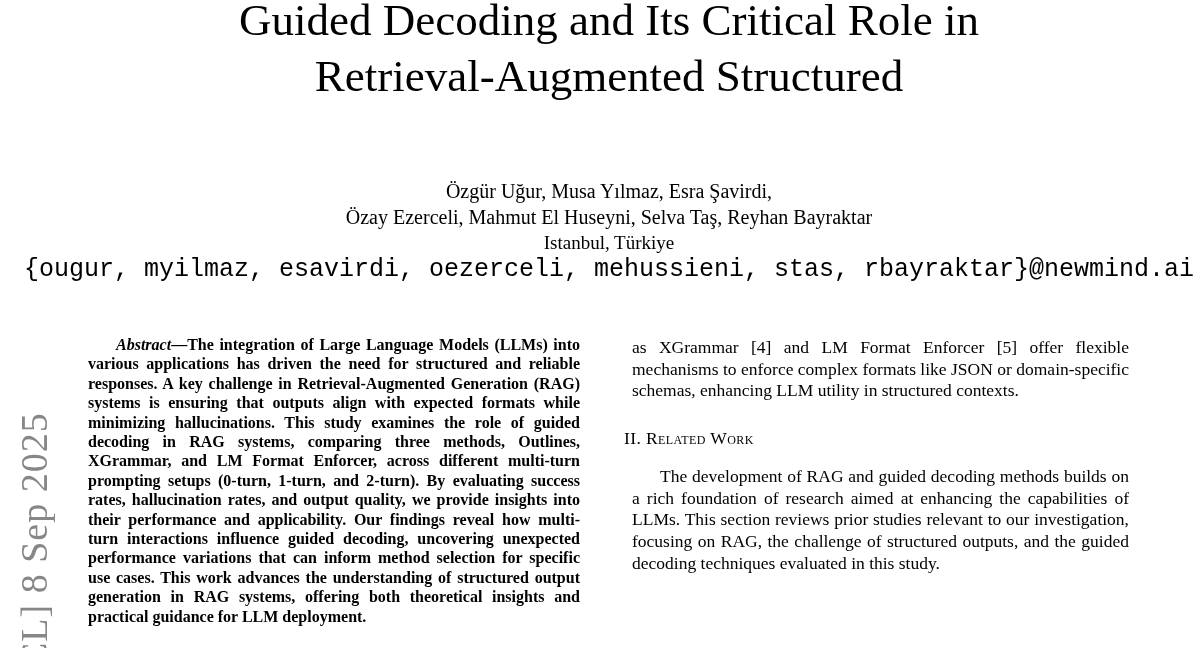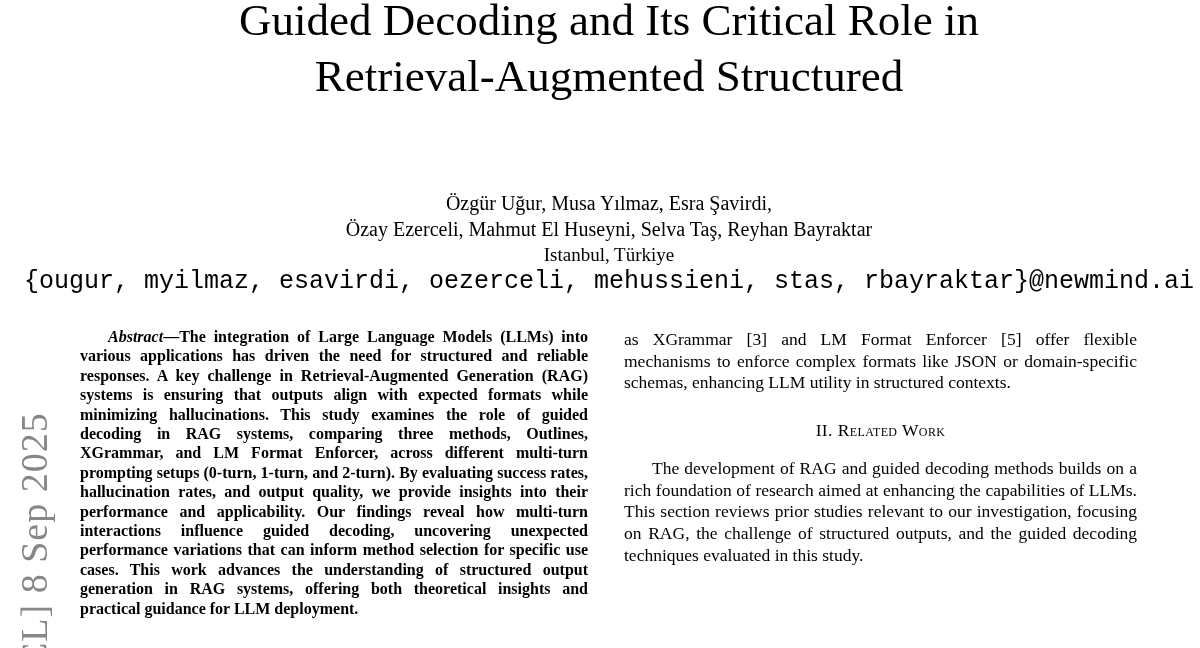--- a/index.html
+++ b/index.html
@@ -14,43 +14,43 @@
     transform:rotate(-90deg); transform-origin:0 0;
     font-size:38px; letter-spacing:1px; white-space:nowrap;
     color:#878787;
   }
   .title {
     position:absolute; top:-8px; left:18px; width:1182px;
     margin:0; text-align:center;
     font-size:45px; line-height:56px; font-weight:400; color:#000;
   }
   .authors {
-    position:absolute; top:190px; left:18px; width:1182px;
+    position:absolute; top:178px; left:18px; width:1182px;
     text-align:center; line-height:26px;
   }
   .author-line { font-size:20px; }
   .affil-line  { font-size:19px; }
   .emails {
     font-family:"Liberation Mono","DejaVu Sans Mono",monospace;
     font-size:25px; line-height:27px; letter-spacing:0;
   }
   .col { position:absolute; text-align:justify; }
-  .col p { margin:0; padding:0; }
+  .col p { margin:8px; padding:0; }
   .col-left {
     left:80px; top:327px; width:508px;
     font-size:16px; line-height:19.4px; font-weight:bold;
   }
   .abstract-par { text-indent:28px; }
   .abstract-label { font-style:italic; }
   .col-right {
     left:624px; top:329px; width:513px;
     font-size:17.5px; line-height:21.7px;
   }
   .section-heading {
-    text-align:center; font-weight:400; font-size:17.5px;
+    text-align:left; font-weight:400; font-size:17.5px;
     font-variant:small-caps; letter-spacing:0.4px;
     margin:26px 0 16px 0 !important;
   }
   .p-indent { text-indent:28px; }
   .p-gap { margin-top:19px !important; }
   .lead { font-weight:bold; }
 </style>
 </head>
 <body>
 
@@ -65,18 +65,18 @@
     <div class="author-line">Özay Ezerceli, Mahmut El Huseyni, Selva Taş, Reyhan Bayraktar</div>
     <div class="affil-line">Istanbul, Türkiye</div>
     <div class="emails">{ougur, myilmaz, esavirdi, oezerceli, mehussieni, stas, rbayraktar}@newmind.ai</div>
   </div>
 
   <section class="col col-left">
     <p class="abstract-par"><span class="abstract-label">Abstract</span><span>—The integration of Large Language Models (LLMs) into various applications has driven the need for structured and reliable responses. A key challenge in Retrieval-Augmented Generation (RAG) systems is ensuring that outputs align with expected formats while minimizing hallucinations. This study examines the role of guided decoding in RAG systems, comparing three methods, Outlines, XGrammar, and LM Format Enforcer, across different multi-turn prompting setups (0-turn, 1-turn, and 2-turn). By evaluating success rates, hallucination rates, and output quality, we provide insights into their performance and applicability. Our findings reveal how multi-turn interactions influence guided decoding, uncovering unexpected performance variations that can inform method selection for specific use cases. This work advances the understanding of structured output generation in RAG systems, offering both theoretical insights and practical guidance for LLM deployment.</span></p>
   </section>
 
   <section class="col col-right">
-    <p>as XGrammar [3] and LM Format Enforcer [5] offer flexible mechanisms to enforce complex formats like JSON or domain-specific schemas, enhancing LLM utility in structured contexts.</p>
+    <p>as XGrammar [4] and LM Format Enforcer [5] offer flexible mechanisms to enforce complex formats like JSON or domain-specific schemas, enhancing LLM utility in structured contexts.</p>
     <p class="section-heading">II. Related Work</p>
     <p class="p-indent">The development of RAG and guided decoding methods builds on a rich foundation of research aimed at enhancing the capabilities of LLMs. This section reviews prior studies relevant to our investigation, focusing on RAG, the challenge of structured outputs, and the guided decoding techniques evaluated in this study.</p>
   </section>
 
 </div>
 
 </body></html>

